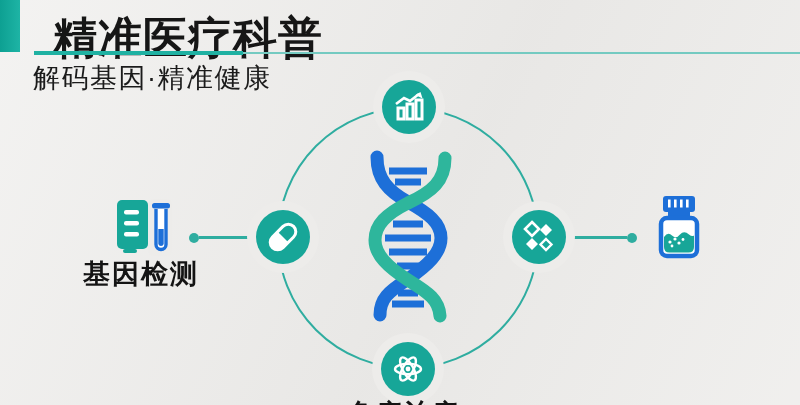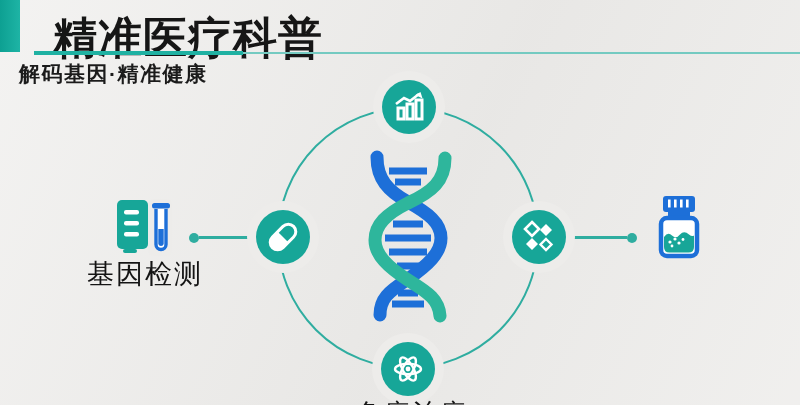--- a/index.html
+++ b/index.html
@@ -15,40 +15,40 @@
       linear-gradient(115deg, rgba(255,255,255,.35), rgba(0,0,0,.02) 55%, rgba(255,255,255,.18)),
       var(--bg);
   }
   
   .corner-block{position:absolute;left:0;top:0;width:20px;height:52px;
     background:linear-gradient(90deg,var(--corner_a),var(--corner_b));}
   .title{position:absolute;left:33px;top:12px;font-size:44px;font-weight:900;
     color:var(--ink);letter-spacing:1px;line-height:52px;white-space:nowrap;margin-left:20px;}
   .rule-thick{position:absolute;left:34px;top:51px;width:209px;height:4px;background:var(--rule_thick);}
   .rule-thin{position:absolute;left:243px;top:52px;width:557px;height:2px;background:var(--rule_thin);}
-  .subtitle{position:absolute;left:19px;top:60px;font-size:21px;font-weight:700;
+  .subtitle{position:absolute;left:33px;top:60px;font-size:27px;font-weight:400;
     color:#1b1b1b;letter-spacing:1.5px;white-space:nowrap;}
   
   .orbit{position:absolute;left:277px;top:107px;width:262px;height:262px;border-radius:50%;
     border:2px solid var(--teal_line);box-sizing:border-box;}
   .node{position:absolute;width:54px;height:54px;border-radius:50%;background:var(--teal);
     box-shadow:0 0 0 9px var(--bg);display:flex;align-items:center;justify-content:center;}
   .node-top{left:382px;top:80px;} .node-left{left:256px;top:210px;}
   .node-right{left:512px;top:210px;} .node-bottom{left:381px;top:342px;}
   
   .conn{position:absolute;height:3px;background:var(--teal_line);}
   .conn-left{left:199px;top:236px;width:56px;}
   .conn-right{left:571px;top:236px;width:56px;}
   .dot{position:absolute;width:10px;height:10px;border-radius:50%;background:var(--teal_line);}
   .dot-left{left:189px;top:233px;} .dot-right{left:627px;top:233px;}
   
   .dna{position:absolute;left:364px;top:145px;}
   .icon-left{position:absolute;left:110px;top:194px;}
   .icon-right{position:absolute;left:653px;top:192px;}
-  .label{position:absolute;font-weight:400;color:#141414;text-align:right;white-space:nowrap;letter-spacing:2px;}
+  .label{position:absolute;font-weight:700;color:#141414;text-align:left;white-space:nowrap;letter-spacing:2px;}
   .label-left{left:83px;top:256px;width:120px;font-size:27px;}
   .label-right{left:619px;top:255px;width:120px;font-size:27px;}
   .label-bottom{left:348px;top:396px;width:120px;font-size:26px;}
   
   .f-teal{fill:var(--teal);} .f-blue{fill:var(--blue);} .f-white{fill:#ffffff;} .f-bg{fill:var(--bg);}
   .f-dnateal{fill:none;stroke:var(--dna_teal);} .f-dnablue{fill:none;stroke:var(--blue);}
   .s-white{stroke:#ffffff;fill:none;} .s-blue{stroke:var(--blue);}
   .rung{stroke:var(--blue);stroke-width:7;}
 </style>
 </head>

